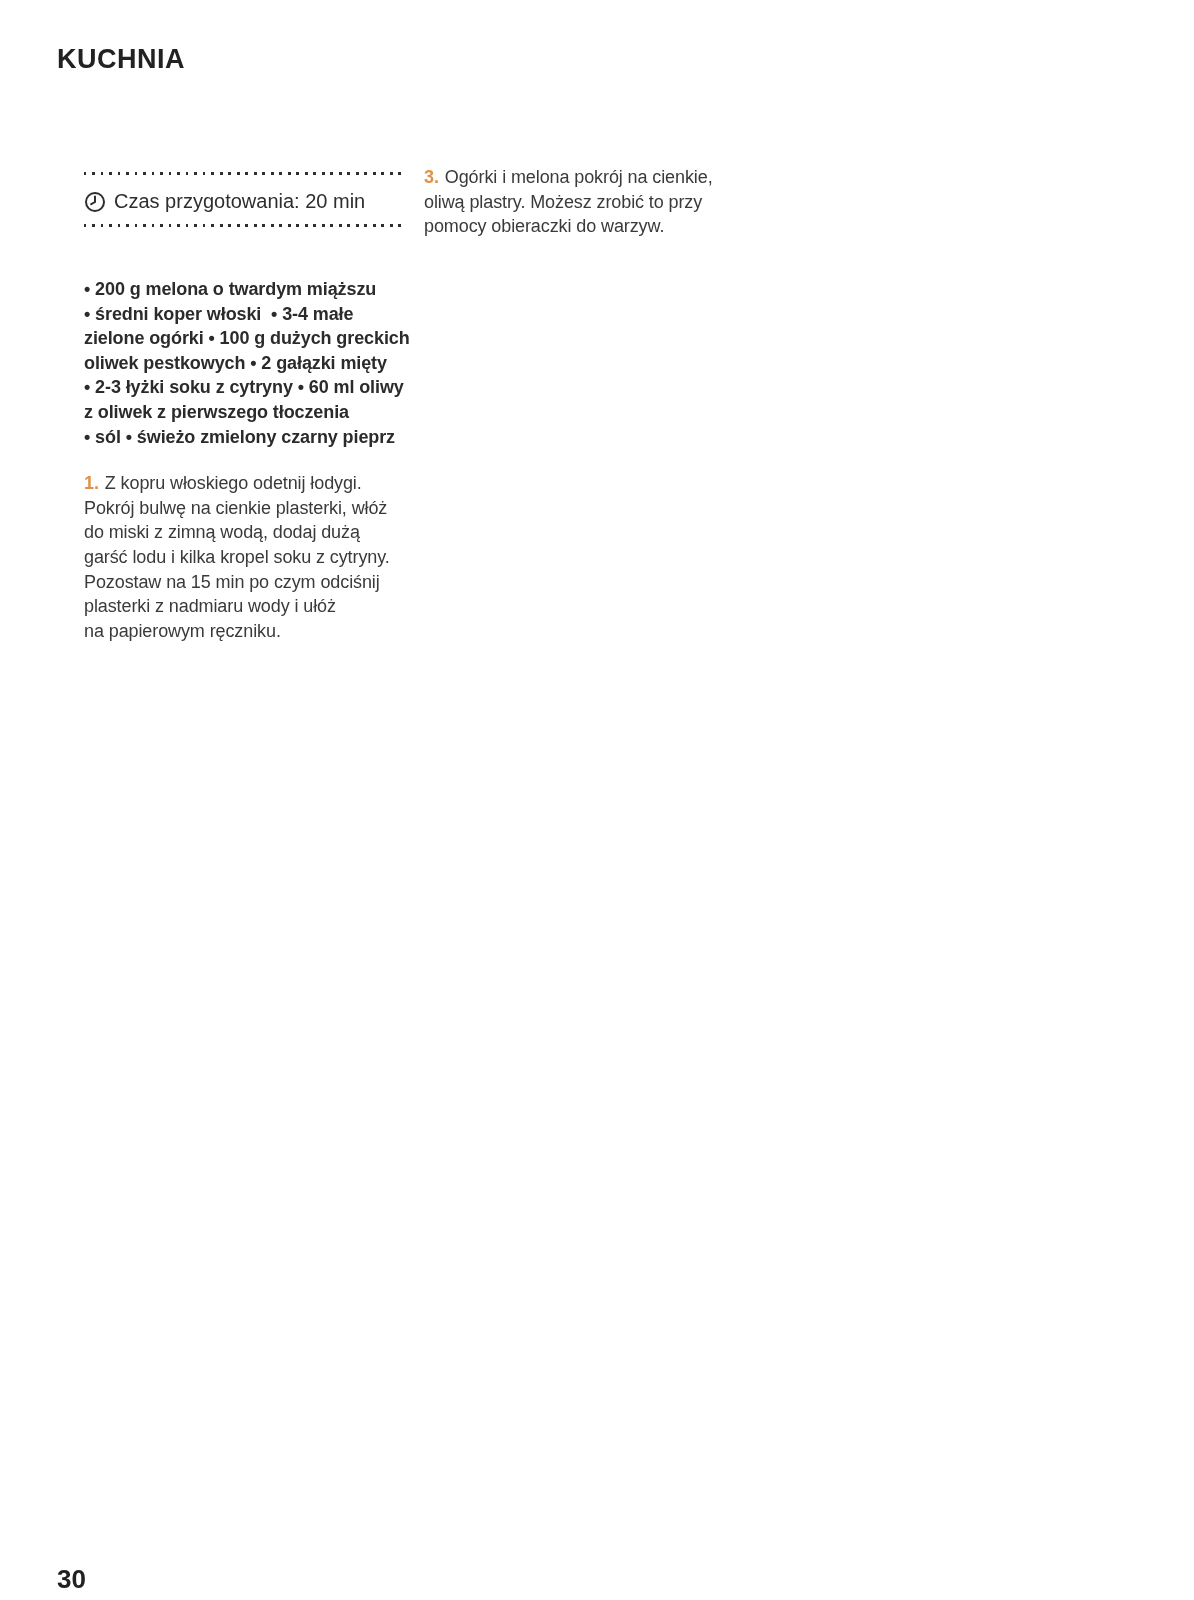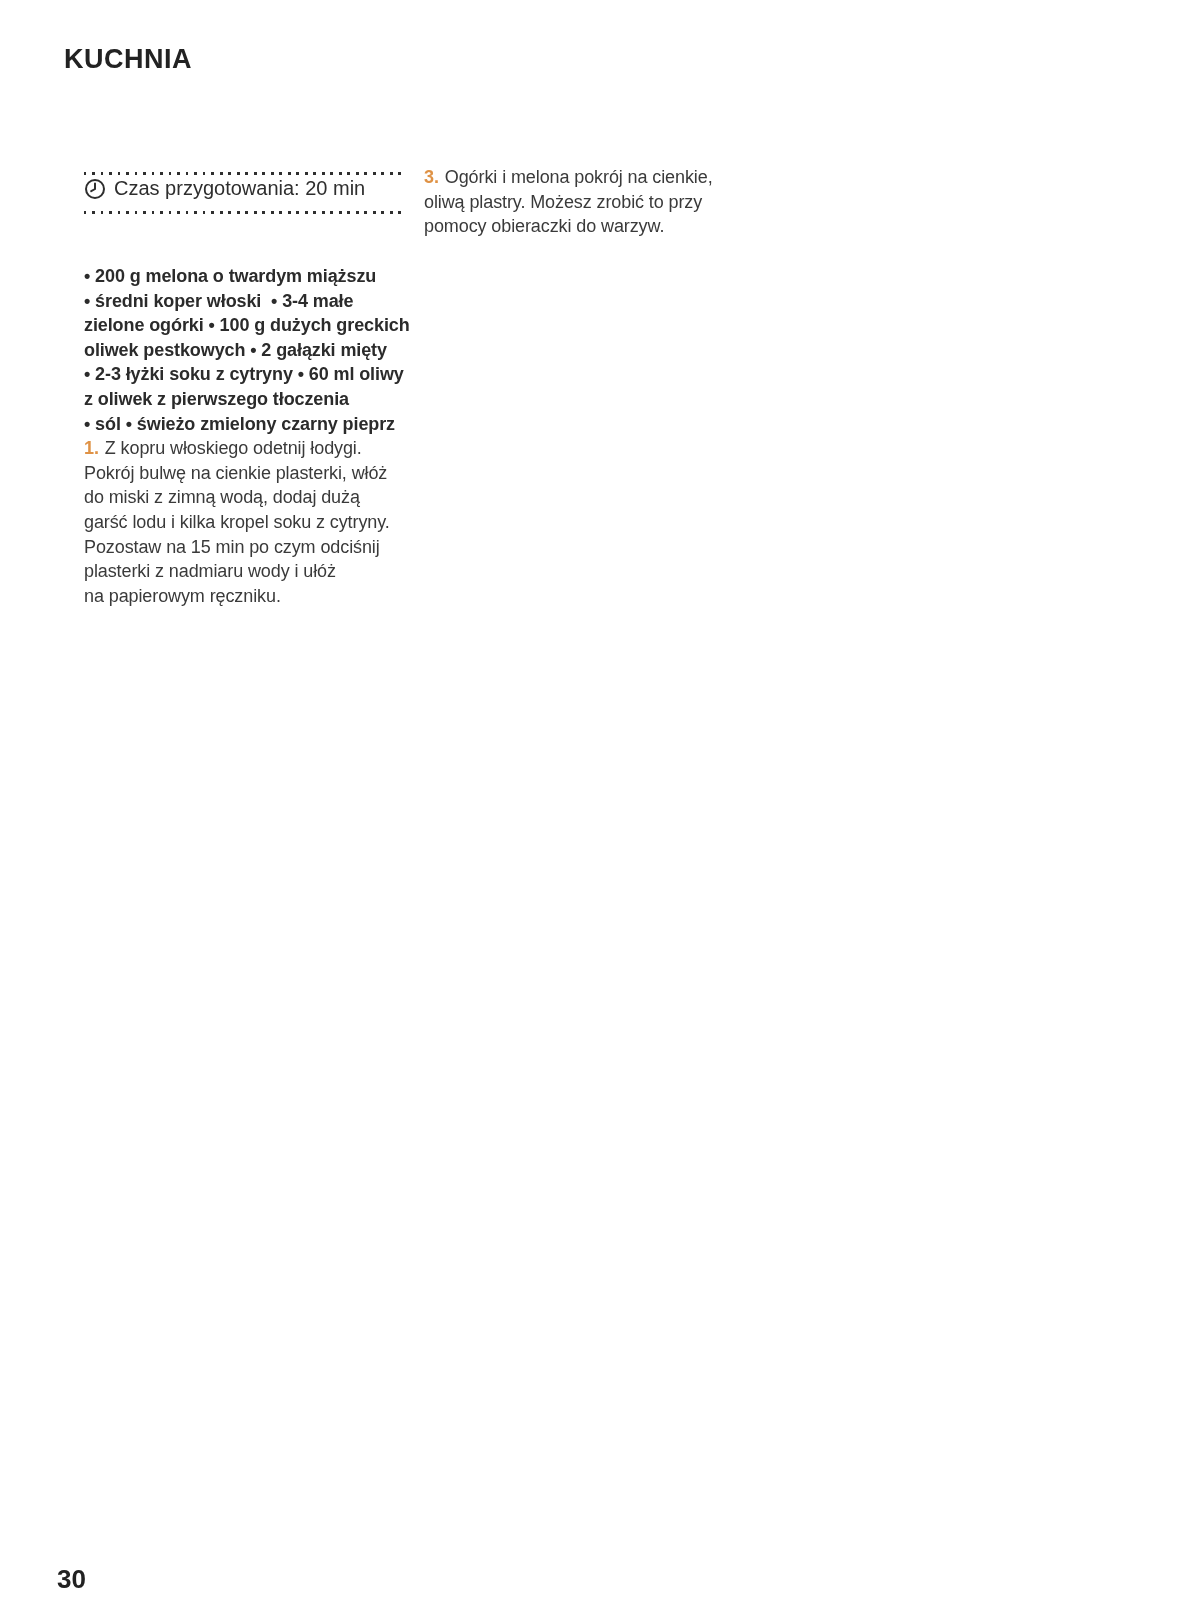--- a/index.html
+++ b/index.html
@@ -11,21 +11,21 @@
     position: relative;
     width: 1194px;
     height: 1600px;
     background: #ffffff;
     font-family: "Liberation Sans", "DejaVu Sans", sans-serif;
     color: #333333;
     overflow: hidden;
   }
   .kicker {
     position: absolute;
-    left: 64px;
+    left: 57px;
     top: 44px;
     font-size: 27px;
     font-weight: bold;
     letter-spacing: 0.5px;
     color: #222222;
   }
   .col {
     position: absolute;
     top: 165px;
   }
@@ -47,21 +47,21 @@
     width: 318px;
     background-image: repeating-linear-gradient(
       to right,
       #2e2e2e 0px, #2e2e2e 2.5px,
       transparent 2.5px, transparent 8.5px
     );
   }
   .dots-1 { margin-top: 7px; }
   .dots-2 { margin-top: 9px; }
 
-  .meta { }
+  .meta { margin-top: 13px; }
   .meta-row {
     display: flex;
     align-items: center;
     gap: 8px;
     font-size: 20px;
     line-height: 27px;
     color: #2e2e2e;
   }
   .meta-row .icon {
     display: inline-flex;
@@ -79,21 +79,21 @@
     letter-spacing: -0.1px;
   }
 
   .step {
     margin: 0;
     font-size: 18px;
     line-height: 24.6px;
     color: #3a3a3a;
     letter-spacing: -0.1px;
   }
-  .step-first { }
+  .step-first { margin-top: 22px; }
   .step-num {
     font-weight: bold;
     color: #DF9245;
     margin-right: 6px;
   }
   .page-number {
     position: absolute;
     left: 57px;
     top: 1564px;
     font-size: 26px;

